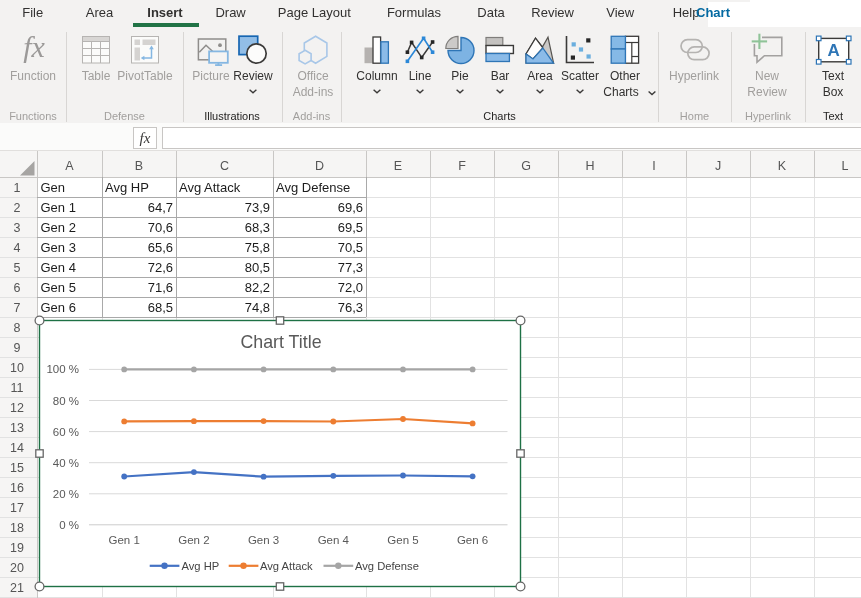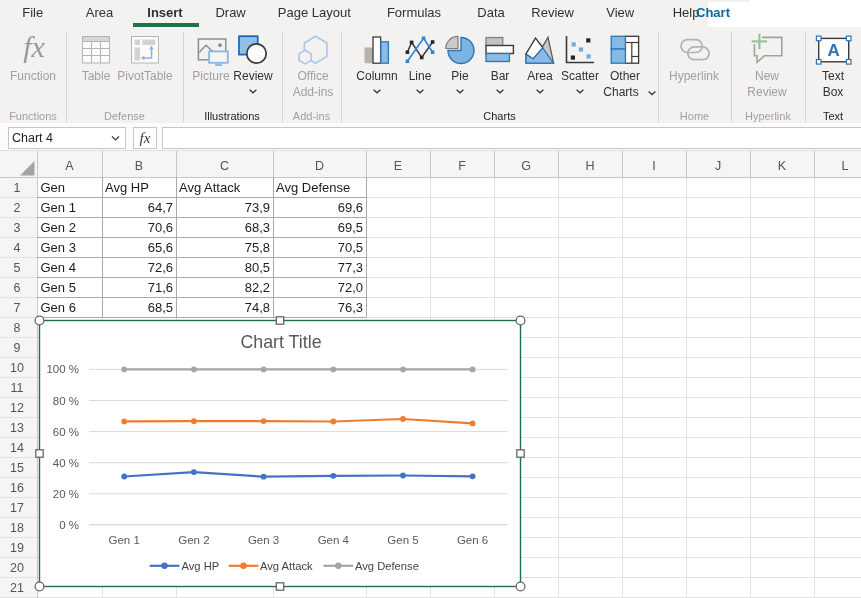--- a/index.html
+++ b/index.html
@@ -198,26 +198,20 @@
         <path d="M416.6,89.8 L420,92.8 L423.4,89.8"></path>
         <path d="M456.6,89.8 L460,92.8 L463.4,89.8"></path>
         <path d="M496.6,89.8 L500,92.8 L503.4,89.8"></path>
         <path d="M536.6,89.8 L540,92.8 L543.4,89.8"></path>
         <path d="M576.6,89.8 L580,92.8 L583.4,89.8"></path>
         <path d="M648.6,91.5 L652,94.5 L655.4,91.5"></path>
       </g>
     </svg>
   </div>
   <div id="fbar">
-    <div class="fbox" style="left:8px;width:118px;">
-      <span style="position:absolute;left:3px;top:0;line-height:20px;font-size:12.5px;color:#201f1e">Chart 4</span>
-      <svg style="position:absolute;right:5px;top:7px" width="9" height="7">
-          <path d="M1,1.5 L4.5,5 L8,1.5" fill="none" stroke="#3b3a39" stroke-width="1.2"></path>
-        </svg>
-    </div>
     <div class="fbox" style="left:133px;width:24px;text-align:center;font-family:'Liberation Serif',serif;font-style:italic;font-size:15px;line-height:20px;color:#3b3a39">fx</div>
     <div class="fbox" style="left:162px;width:700px;"></div>
   </div>
   <svg id="sheet" class="abs" style="left:0;top:151px" width="861" height="447" viewBox="0 151 861 447">
     <rect x="0" y="151" width="861" height="447" fill="#ffffff"></rect>
     <rect x="0" y="151" width="861" height="26" fill="#f6f5f4"></rect>
     <rect x="0" y="151" width="37" height="447" fill="#f6f5f4"></rect>
     <polygon points="20,175.5 34.5,175.5 34.5,161" fill="#a6a4a2"></polygon>
 
     <g stroke="#e2e2e2" stroke-width="1">

